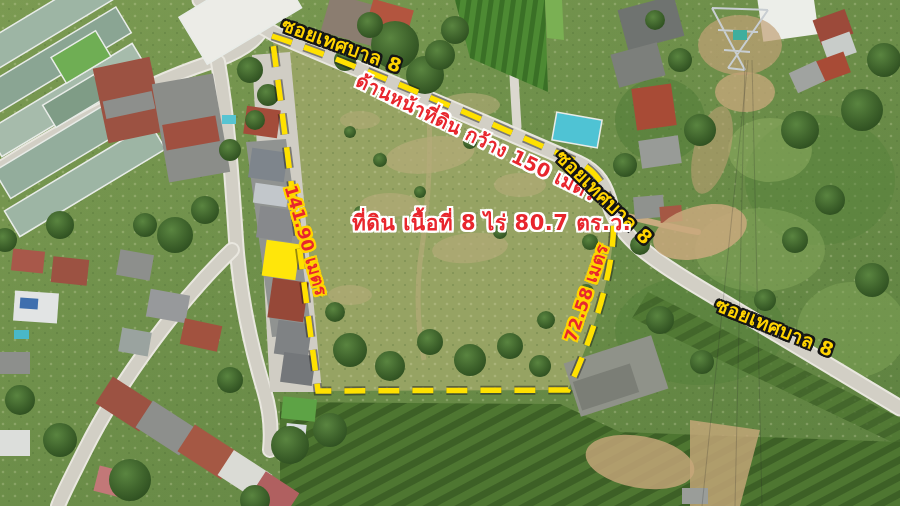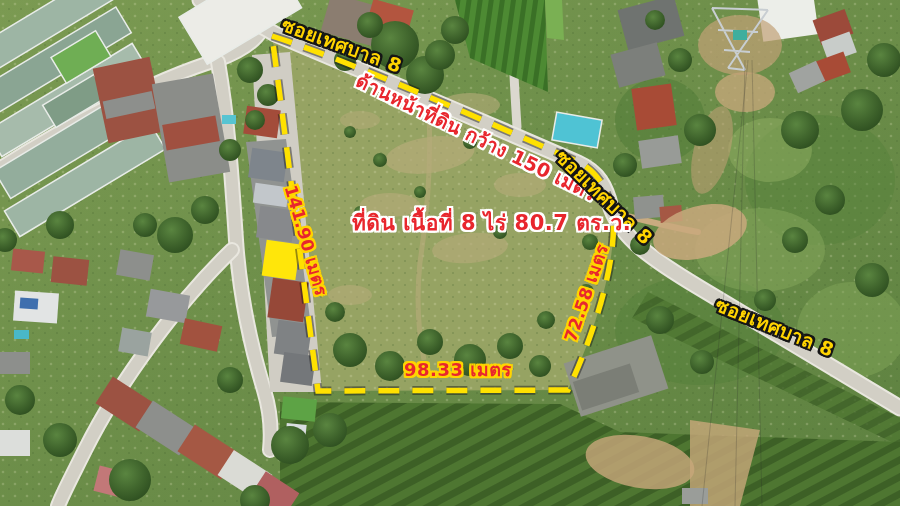--- a/index.html
+++ b/index.html
@@ -276,17 +276,16 @@
 <div id="lb-frontage" class="lbl lbl-red-white">ด้านหน้าที่ดิน กว้าง 150 เมตร</div>
 
 <div id="lb-road-mid" class="lbl lbl-road">ซอยเทศบาล 8</div>
 
 <div id="lb-area" class="lbl lbl-red-white">ที่ดิน เนื้อที่ 8 ไร่ 80.7 ตร.ว.</div>
 
 <div id="lb-left" class="lbl lbl-red-yellow">141.90 เมตร</div>
 
 <div id="lb-right" class="lbl lbl-red-yellow">72.58 เมตร</div>
 
-<div id="lb-bottom" class="lbl lbl-red-yellow">98.33 เมตร</div>
 
 <div id="lb-road-right" class="lbl lbl-road">ซอยเทศบาล 8</div>
 
 </div>
 
 </body></html>

